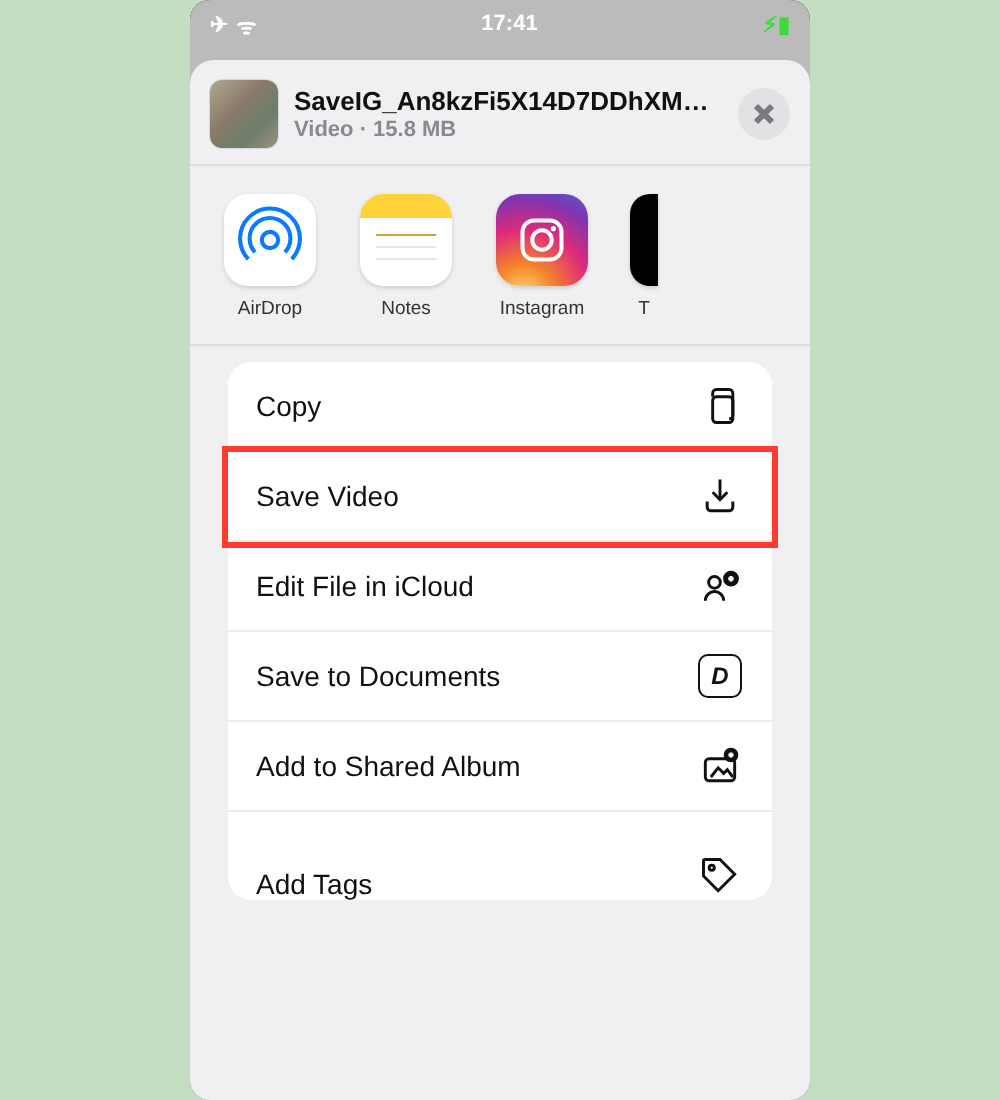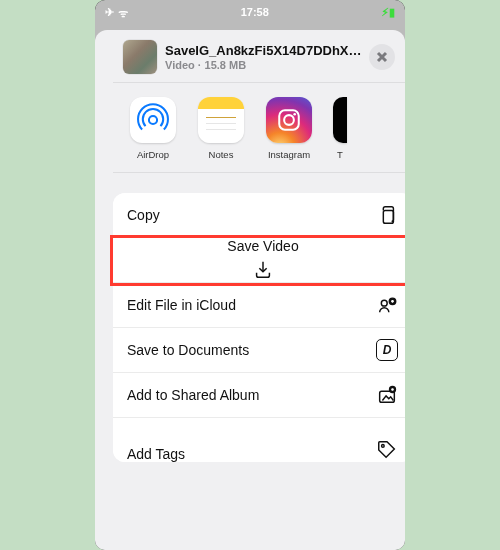--- a/index.html
+++ b/index.html
@@ -35,21 +35,20 @@
   }
   .status-left, .status-right { display: flex; align-items: center; gap: 4px; }
   .sheet {
     position: absolute;
     bottom: 0; left: 0; right: 0;
     top: 30px;
     background: #f0f0f2;
     border-radius: 12px 12px 0 0;
     z-index: 2;
     overflow: hidden;
-    padding-left: 18px;
   }
   .sheet-header {
     display: flex;
     align-items: center;
     padding: 10px 10px 8px 10px;
   }
   .thumb {
     width: 34px; height: 34px;
     border-radius: 6px;
     background: linear-gradient(135deg,#b0a890,#8a7a6a 40%,#6b7d6b 70%,#a09080);
@@ -99,43 +98,42 @@
   
   .ic-airdrop svg { width: 34px; height: 34px; }
   .ic-mail { background: linear-gradient(180deg,#3fa7ff,#1769e0); }
   .ic-mail svg { width: 26px; height: 20px; }
   .ic-notes { background: linear-gradient(180deg,#ffd23a 0 26%, #fff 26% 100%); position: relative; }
   .ic-notes::after { content:""; position:absolute; left:8px; right:8px; top:20px; height:1px; background:#cfa23a; box-shadow: 0 6px 0 #e6e6e6, 0 12px 0 #e6e6e6; }
   .ic-insta { background: radial-gradient(circle at 30% 110%, #feda77 0%, #f58529 25%, #dd2a7b 55%, #8134af 80%, #515bd4 100%); }
   .ic-insta svg { width: 26px; height: 26px; }
   .ic-partial { background: #000; }
   .action-list {
-    margin: 20px auto 0 auto;
-    width: 300px;
+    margin: 8px auto 0 auto;
+    width: 272px;
     background: #fff;
     border-radius: 12px;
     overflow: visible;
   }
   .action-row {
     position: relative;
     height: 44px;
     display: flex;
     align-items: center;
     padding: 0 14px;
     font-size: 14px;
     color: #111;
     border-bottom: 1px solid rgba(0,0,0,0.08);
     background: #fff;
   }
   .action-row:first-child { border-radius: 12px 12px 0 0; }
   .action-row:last-child { border-bottom: none; border-radius: 0 0 12px 12px; align-items: flex-end; }
   .action-row.highlight {
     box-shadow: 0 0 0 3px #ff3b30;
     z-index: 5;
-    flex-direction: column;
   }
   .action-label { flex: 1; }
   .row-icon { width: 24px; height: 24px; display: flex; align-items: center; justify-content: center; }
   .row-icon svg { width: 22px; height: 22px; }
   .row-icon .box-d {
     width: 20px; height: 20px; border: 1.5px solid #111; border-radius: 5px;
     display:flex; align-items:center; justify-content:center;
     font-size: 12px; font-weight: 800; font-style: italic;
   }
   .edit-actions {
@@ -150,21 +148,21 @@
 <body>
 
 <div class="phone">
   <div class="phone-bg"></div>
 
   <div class="status-bar">
     <div class="status-left">
       <span>✈︎</span>
       <span>ᯤ</span>
     </div>
-    <div>17:58</div>
+    <div>17:41</div>
     <div class="status-right">
       <span style="color:#3ddc3d;">⚡︎▮</span>
     </div>
   </div>
 
   <div class="sheet">
 
     <div class="sheet-header">
       <div class="thumb"></div>
       <div class="header-text">

